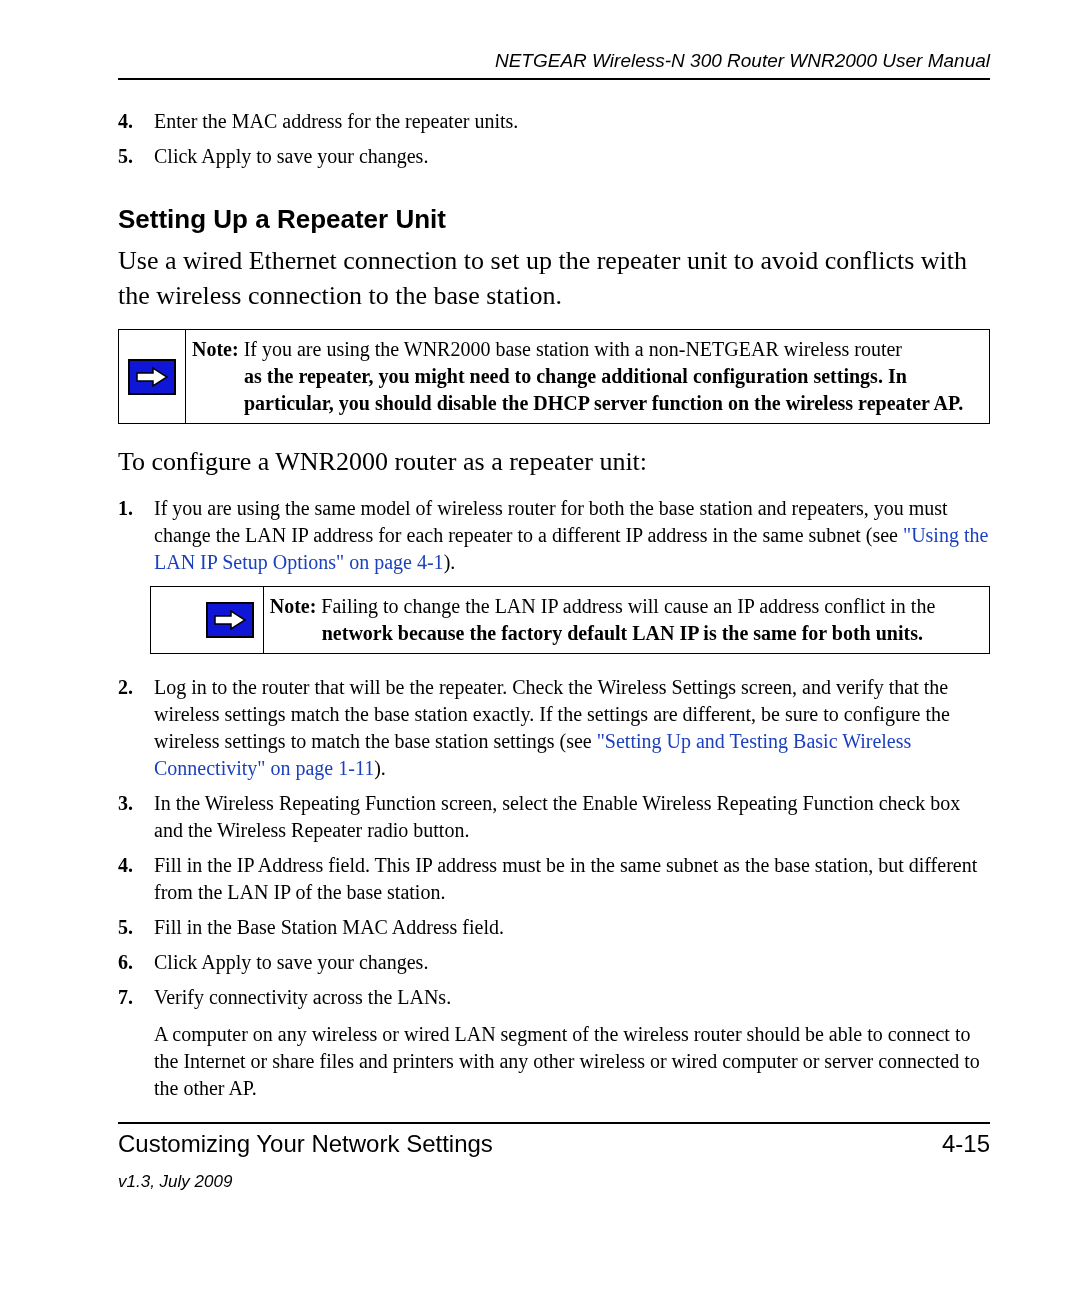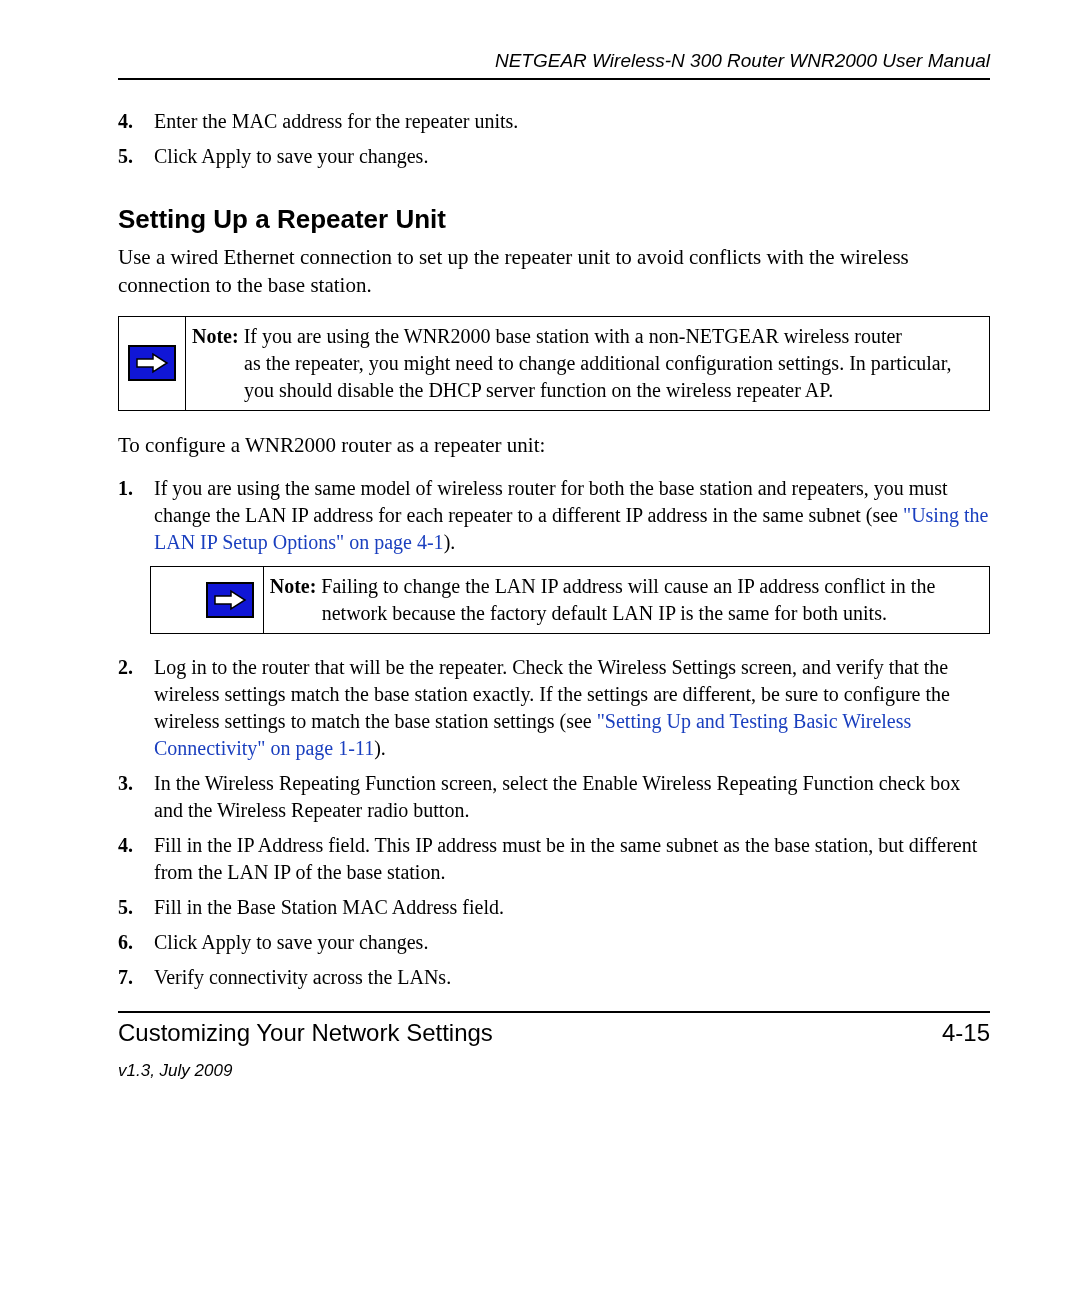--- a/index.html
+++ b/index.html
@@ -50,21 +50,21 @@
     flex: 1;
   }
   .bold { font-weight: normal; }
   h2.section {
     font-family: Arial, Helvetica, sans-serif;
     font-weight: bold;
     font-size: 26px;
     margin: 34px 0 8px 0;
   }
   p.body {
-    font-size: 21px;
+    font-size: 26px;
     line-height: 1.35;
     margin: 0 0 16px 0;
   }
   .note-box {
     border: 1.5px solid #000;
     display: flex;
     align-items: stretch;
     margin: 10px 0 20px 0;
     font-size: 20px;
     line-height: 1.35;
@@ -93,20 +93,21 @@
     justify-content:center;
   }
   .arrow-icon svg { display:block; }
   .note-text {
     padding: 6px 8px 6px 6px;
   }
   .note-text .note-label { font-weight: bold; }
   .note-indent {
     display: block;
     padding-left: 52px;
+    font-weight: bold;
   }
   .link {
     color: #1a3fbf;
   }
   .sub-para {
     margin-top: 10px;
     display: block;
   }
   .footer-row {
     display: flex;
@@ -214,20 +215,21 @@
     <li>
       <span class="num">6.</span>
       <span class="txt">
         <span>Click </span><span class="bold">Apply</span><span> to save your changes.</span>
       </span>
     </li>
     <li>
       <span class="num">7.</span>
       <span class="txt">
         <span>Verify connectivity across the LANs.</span>
+        <span class="sub-para">A computer on any wireless or wired LAN segment of the wireless router should be able to connect to the Internet or share files and printers with any other wireless or wired computer or server connected to the other AP.</span>
       </span>
     </li>
   </ol>
 
   <hr class="hr-footer">
   <div class="footer-row">
     <span>Customizing Your Network Settings</span>
     <span>4-15</span>
   </div>
   <div class="footer-version">v1.3, July 2009</div>

